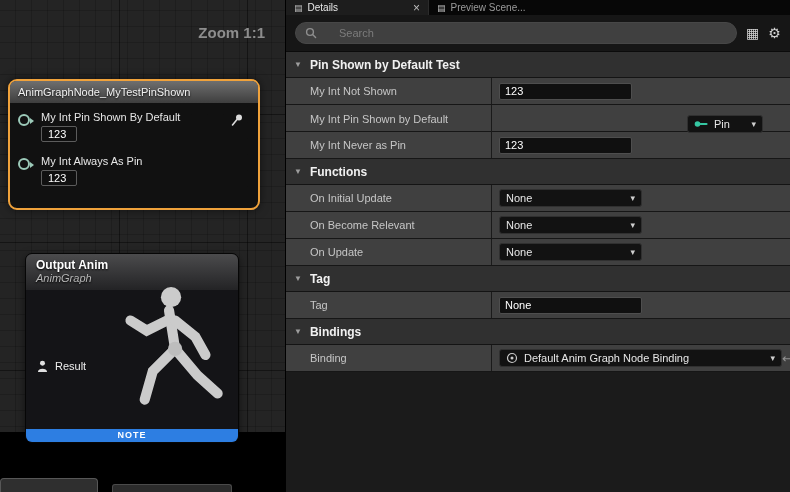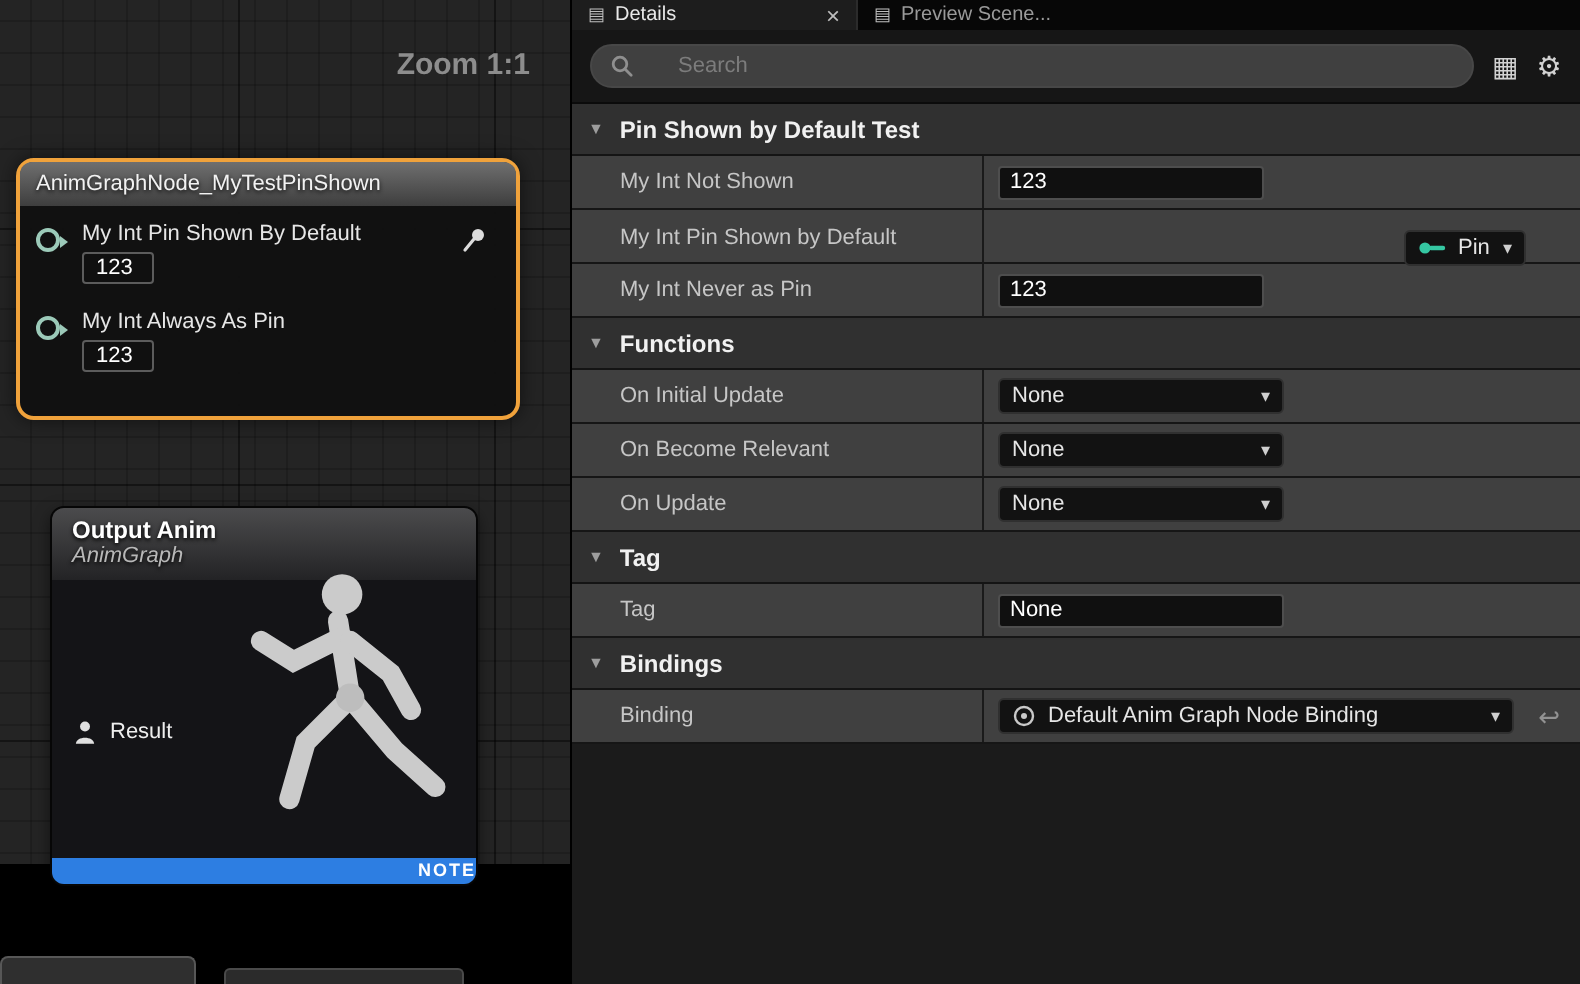--- a/index.html
+++ b/index.html
@@ -36,21 +36,21 @@
 
   .node-output{position:absolute;left:25px;top:253px;width:212px;height:188px;background:#141417;
     border:1px solid #060606;border-radius:7px;overflow:hidden;box-shadow:0 3px 8px rgba(0,0,0,.5);}
   .out-header{padding:4px 10px 6px;background:linear-gradient(rgba(130,130,130,.5),rgba(70,70,70,.3));}
   .out-title{font-size:12px;font-weight:bold;color:#fff;text-shadow:0 1px 2px #000;}
   .out-sub{font-size:11px;font-style:italic;color:#b8b8b8;text-shadow:0 1px 2px #000;}
   .mannequin{position:absolute;right:4px;top:28px;width:132px;height:152px;}
   .result-row{position:absolute;left:10px;top:106px;display:flex;align-items:flex-start;gap:6px;}
   .result-label{font-size:11px;color:#eee;}
   .note-bar{position:absolute;left:0;right:0;bottom:0;height:13px;background:#2d7ee2;color:#fff;
-    font-size:9px;font-weight:bold;text-align:right;line-height:13px;letter-spacing:1px;}
+    font-size:9px;font-weight:bold;text-align:center;line-height:13px;letter-spacing:1px;}
 
   .partial-node-a{position:absolute;left:0;top:478px;width:96px;height:14px;background:#2f2f2f;
     border:1px solid #575757;border-bottom:none;border-radius:4px 4px 0 0;}
   .partial-node-b{position:absolute;left:112px;top:484px;width:118px;height:8px;background:#2b2b2b;
     border:1px solid #4a4a4a;border-bottom:none;border-radius:3px 3px 0 0;}
 
   
   .details{position:absolute;left:285px;top:0;width:505px;height:492px;background:#1b1b1b;
     border-left:1px solid #000;box-sizing:border-box;}
   .tabbar{height:15px;background:#070707;display:flex;align-items:stretch;font-size:10px;}
@@ -78,22 +78,22 @@
     grid-template-columns:205px 1fr;align-items:stretch;box-sizing:border-box;}
   .plabel{display:flex;align-items:center;padding-left:24px;font-size:11px;color:#c6c6c6;white-space:nowrap;}
   .pvalue{display:flex;align-items:center;padding-left:7px;border-left:1px solid #1a1a1a;box-sizing:border-box;}
 
   .textbox{width:133px;height:17px;background:#101010;border:1px solid #4e4e4e;border-radius:2px;
     color:#fff;font-size:11px;font-family:inherit;padding:0 5px;box-sizing:border-box;outline:none;}
   .combo{height:18px;background:#121212;border:1px solid #303030;border-radius:3px;display:flex;
     align-items:center;padding:0 6px;gap:6px;box-sizing:border-box;color:#e6e6e6;font-size:11px;}
   .combo .cchev{margin-left:auto;color:#cfcfcf;font-size:9px;}
   .combo.none{width:143px;}
-  .combo.pincombo{width:61px;margin-left:auto;margin-right:27px;margin-top:10px;}
-  .combo.bindingcombo{width:258px;}
+  .combo.pincombo{width:76px;margin-left:auto;margin-right:27px;margin-top:10px;}
+  .combo.bindingcombo{width:283px;}
   .combo .ctext{white-space:nowrap;overflow:hidden;text-overflow:ellipsis;}
   .reset{margin-left:auto;margin-right:10px;color:#929292;font-size:13px;line-height:1;}
 </style>
 </head>
 <body>
 
 <div class="stage">
 
   <div class="graph">
     <div class="zoom-label">Zoom 1:1</div>

